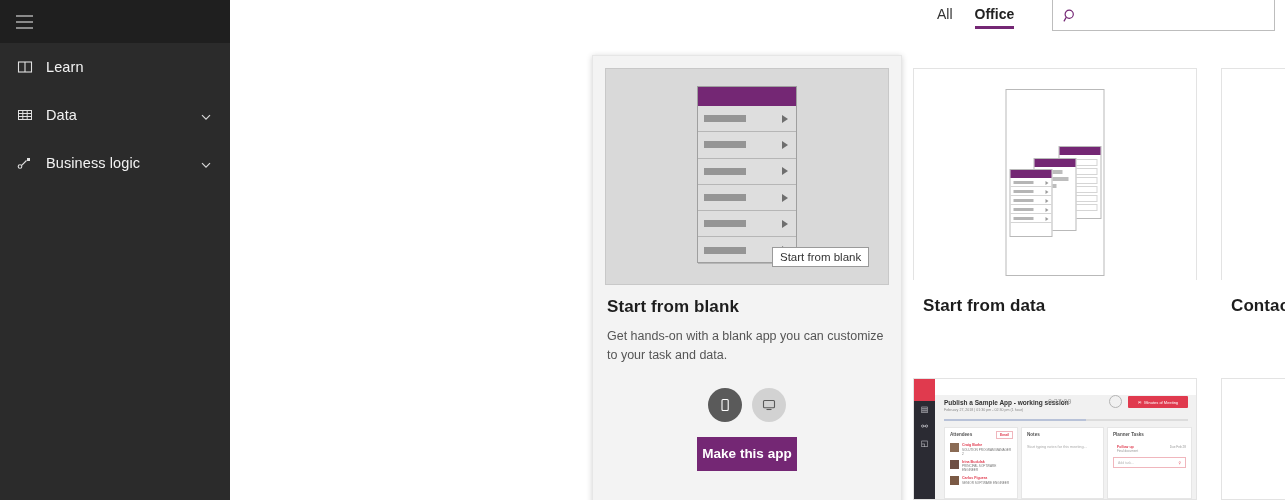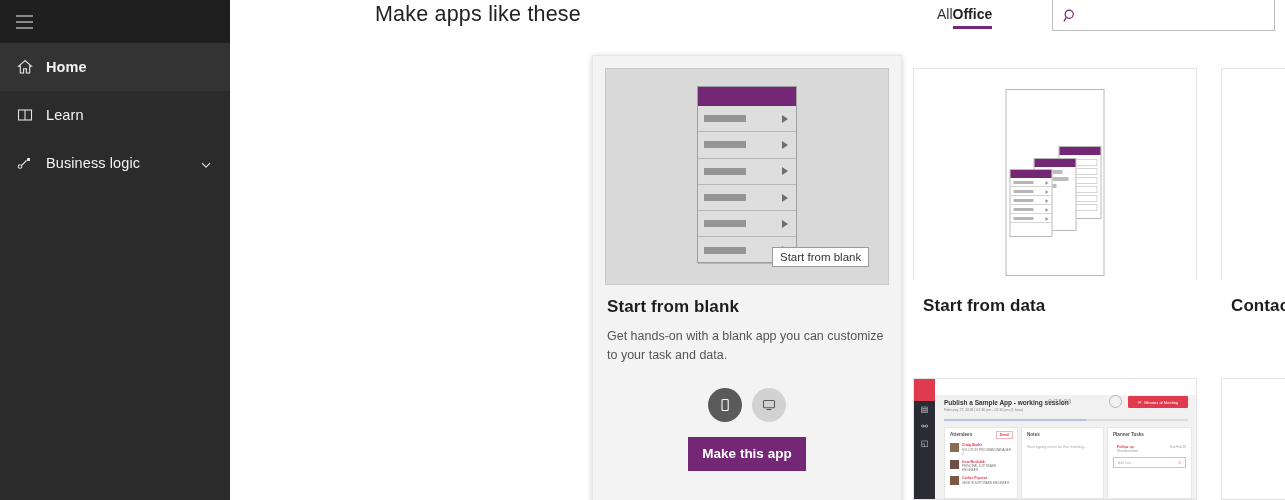--- a/index.html
+++ b/index.html
@@ -48,21 +48,21 @@
     overflow: hidden;
   }
   .header {
     position: relative; height: 43px;
     display: flex; align-items: center;
   }
   .page-title {
     position: absolute; left: 145px; top: 2px;
     font-size: 21.5px; color: #222; font-weight: 400; letter-spacing: .2px;
   }
-  .tabs { position: absolute; left: 707px; top: 6px; display: flex; align-items: center; }
+  .tabs { position: absolute; left: 707px; top: 6px; display: flex; gap: 22px; align-items: center; }
   .tab {
     font-size: 14px; color: #333; padding-bottom: 7px; cursor: pointer;
     position: relative;
   }
   .tab.active { font-weight: bold; color: #222; }
   .tab.active::after {
     content: ""; position: absolute; left: 0; right: 0; bottom: 0;
     height: 3px; background: #742774;
   }
   .search-wrap {
@@ -108,21 +108,21 @@
   }
   .form-factors { display: flex; gap: 10px; justify-content: center; margin-top: 22px; }
   .ff {
     width: 34px; height: 34px; border-radius: 50%;
     display: flex; align-items: center; justify-content: center; cursor: pointer;
   }
   .ff.sel { background: #5a5a5a; }
   .ff.unsel { background: #d2d2d2; }
   .make-btn {
     display: block; margin: 15px auto 0 auto;
-    width: 118px; height: 34px; background: #742774; color: #fff;
+    width: 100px; height: 34px; background: #742774; color: #fff;
     border: 0; font-family: "Liberation Sans", sans-serif;
     font-size: 13.5px; font-weight: bold; cursor: pointer;
   }
 
   
   .card-plain { background: #fff; border: 1px solid #e3e3e3; }
   .card-plain .thumb-plain {
     position: absolute; left: 0; top: 0; right: 0; height: 215px;
     background: #fff; border-bottom: 0; overflow: hidden;
   }
@@ -213,40 +213,49 @@
 
   <nav class="sidebar">
     <div class="sidebar-top">
       <div class="hamburger">
         <i></i>
         <i></i>
         <i></i>
       </div>
     </div>
 
-    <div class="nav-item active">
-      <span class="nav-ico">
-        <svg width="18" height="18" viewBox="0 0 18 18">
-            <path d="M9 2.6 2.6 8.1h1.7V15h3.3v-4.3h2.8V15h3.3V8.1h1.7L9 2.6z" fill="none" stroke="#e8e8e8" stroke-width="1.1"></path>
-          </svg>
-      </span>
-      <span class="nav-label">Home</span>
-    </div>
 
     <div class="nav-item">
       <span class="nav-ico">
         <svg width="18" height="18" viewBox="0 0 18 18">
             <rect x="2.5" y="4" width="13" height="10" fill="none" stroke="#e0e0e0" stroke-width="1.1"></rect>
             <line x1="9" y1="4" x2="9" y2="14" stroke="#e0e0e0" stroke-width="1.1"></line>
           </svg>
       </span>
       <span class="nav-label">Learn</span>
     </div>
 
 
+    <div class="nav-item">
+      <span class="nav-ico">
+        <svg width="18" height="18" viewBox="0 0 18 18">
+            <rect x="2.5" y="4.5" width="13" height="9" fill="none" stroke="#e0e0e0" stroke-width="1"></rect>
+            <line x1="2.5" y1="7.5" x2="15.5" y2="7.5" stroke="#e0e0e0" stroke-width="1"></line>
+            <line x1="2.5" y1="10.5" x2="15.5" y2="10.5" stroke="#e0e0e0" stroke-width="1"></line>
+            <line x1="6.8" y1="4.5" x2="6.8" y2="13.5" stroke="#e0e0e0" stroke-width="1"></line>
+            <line x1="11.2" y1="4.5" x2="11.2" y2="13.5" stroke="#e0e0e0" stroke-width="1"></line>
+          </svg>
+      </span>
+      <span class="nav-label">Data</span>
+      <span class="nav-chev">
+        <svg width="12" height="12" viewBox="0 0 12 12">
+            <path d="M2 4.2 6 8.2l4-4" fill="none" stroke="#d8d8d8" stroke-width="1.2"></path>
+          </svg>
+      </span>
+    </div>
 
     <div class="nav-item">
       <span class="nav-ico">
         <svg width="18" height="18" viewBox="0 0 18 18">
             <circle cx="4" cy="12.5" r="1.8" fill="none" stroke="#e0e0e0" stroke-width="1.1"></circle>
             <path d="M5.7 11.3 10.5 6.5" stroke="#e0e0e0" stroke-width="1.1" fill="none"></path>
             <rect x="11" y="4" width="3" height="3" fill="#e0e0e0"></rect>
           </svg>
       </span>
       <span class="nav-label">Business logic</span>
@@ -255,21 +264,20 @@
             <path d="M2 4.2 6 8.2l4-4" fill="none" stroke="#d8d8d8" stroke-width="1.2"></path>
           </svg>
       </span>
     </div>
 
   </nav>
 
   <div class="main">
 
     <div class="header">
-      <div class="page-title">Make apps like these</div>
 
       <div class="tabs">
         <div class="tab">All</div>
         <div class="tab active">Office</div>
       </div>
 
       <div class="search-wrap">
         <span class="search-ico">
           <svg width="15" height="15" viewBox="0 0 15 15">
               <circle cx="6.2" cy="6.2" r="4.1" fill="none" stroke="#742774" stroke-width="1.2"></circle>

